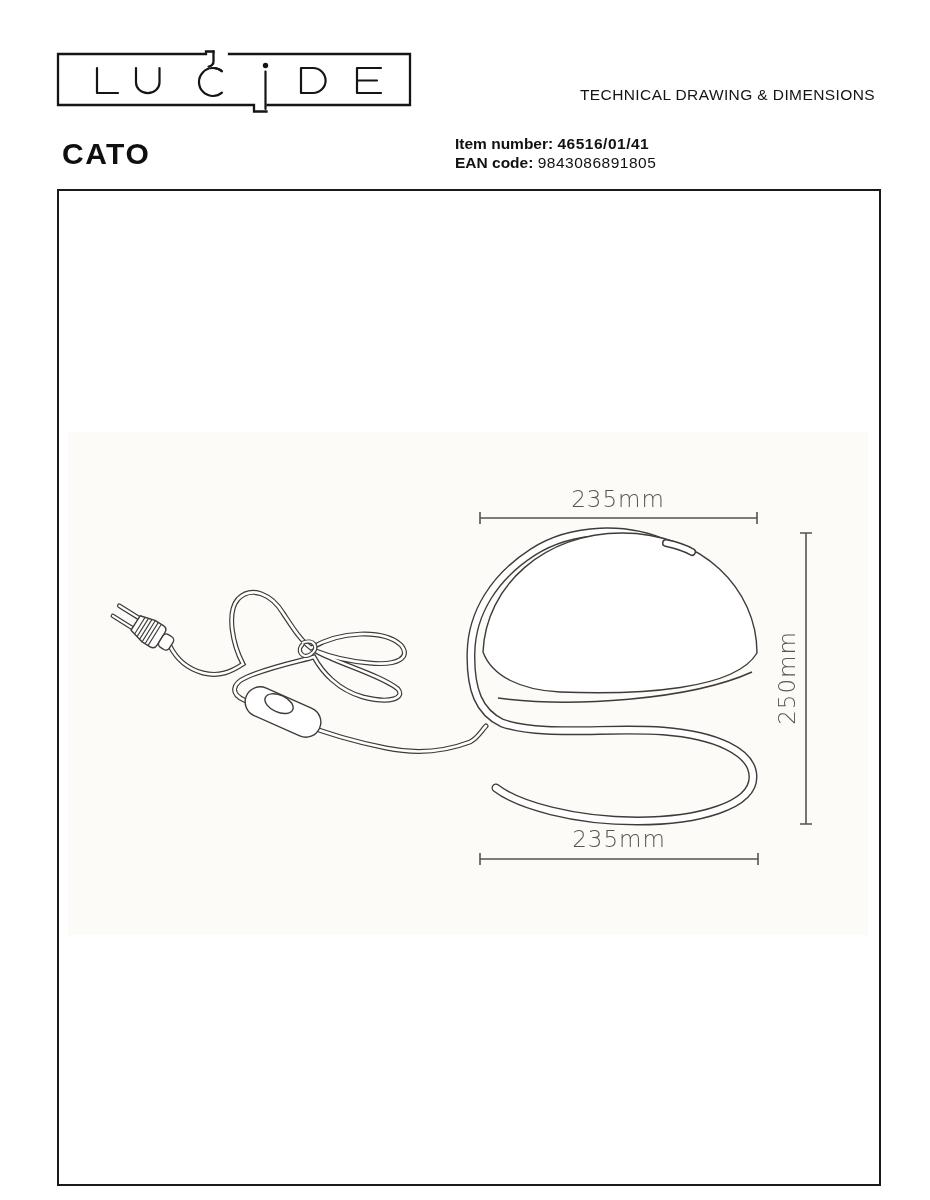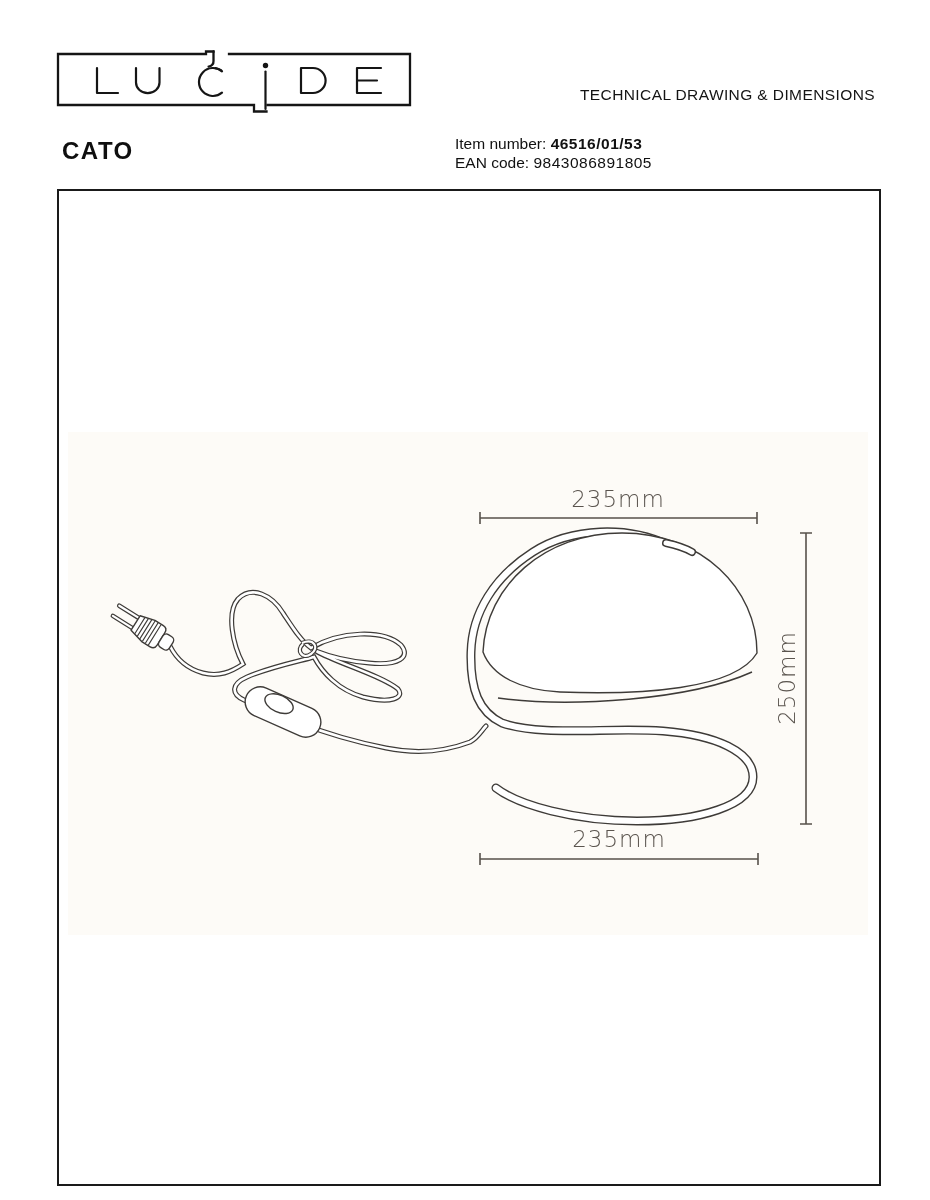--- a/index.html
+++ b/index.html
@@ -1,39 +1,39 @@
 <!DOCTYPE html>
 <html><head>
 <meta charset="utf-8">
 <style>
   html,body{margin:0;padding:0;background:#ffffff;}
   #page{position:relative;width:930px;height:1200px;background:#ffffff;overflow:hidden;
         font-family:"Liberation Sans", sans-serif;}
   svg text{user-select:none;}
   .hdr-title{position:absolute;top:55px;right:55px;font-size:15.5px;letter-spacing:.4px;
              color:#141414;font-weight:400;margin-top:31px;}
-  .product-name{position:absolute;left:62px;top:137px;font-size:24px;font-weight:bold;
+  .product-name{position:absolute;left:62px;top:137px;font-size:30px;font-weight:bold;
                 letter-spacing:1.5px;color:#0f0f0f;}
   .codes{position:absolute;left:455px;top:134px;font-size:15.5px;color:#111;line-height:19px;}
   .codes .row{white-space:nowrap;}
-  .codes .lbl{font-weight:normal;margin-top:44px;}
+  .codes .lbl{font-weight:bold;margin-top:44px;}
   .codes .val-bold{font-weight:bold;letter-spacing:.5px;}
   .codes .val{font-weight:normal;letter-spacing:.5px;}
   .dim-text{font-family:"DejaVu Sans", sans-serif;font-size:23px;letter-spacing:1px;
             fill:#5a544e;font-weight:300;}
 </style>
 </head>
 <body>
 
 <div id="page">
 
   <div class="hdr-title">TECHNICAL DRAWING &amp; DIMENSIONS</div>
   <div class="product-name">CATO</div>
   <div class="codes">
-    <div class="row"><span class="lbl">Item number:</span>&nbsp;<span class="val-bold">46516/01/53</span></div>
+    <div class="row"><span class="lbl">Item number:</span>&nbsp;<span class="val-bold">46516/01/41</span></div>
     <div class="row"><span class="lbl">EAN code:</span>&nbsp;<span class="val">9843086891805</span></div>
   </div>
 
   <svg width="930" height="1200" viewBox="0 0 930 1200" style="position:absolute;left:0;top:0;">
 
     <g stroke="#151515" stroke-width="2.3" fill="none" stroke-linecap="square">
       <title>LUCiDE</title>
 
       <path d="M213.5,51.5 L206,51.5 L206,54 L58,54 L58,105 L254,105 L254,111.5 L266.5,111.5"></path>
       <path d="M229,54 L410,54 L410,105 L267.5,105"></path>

